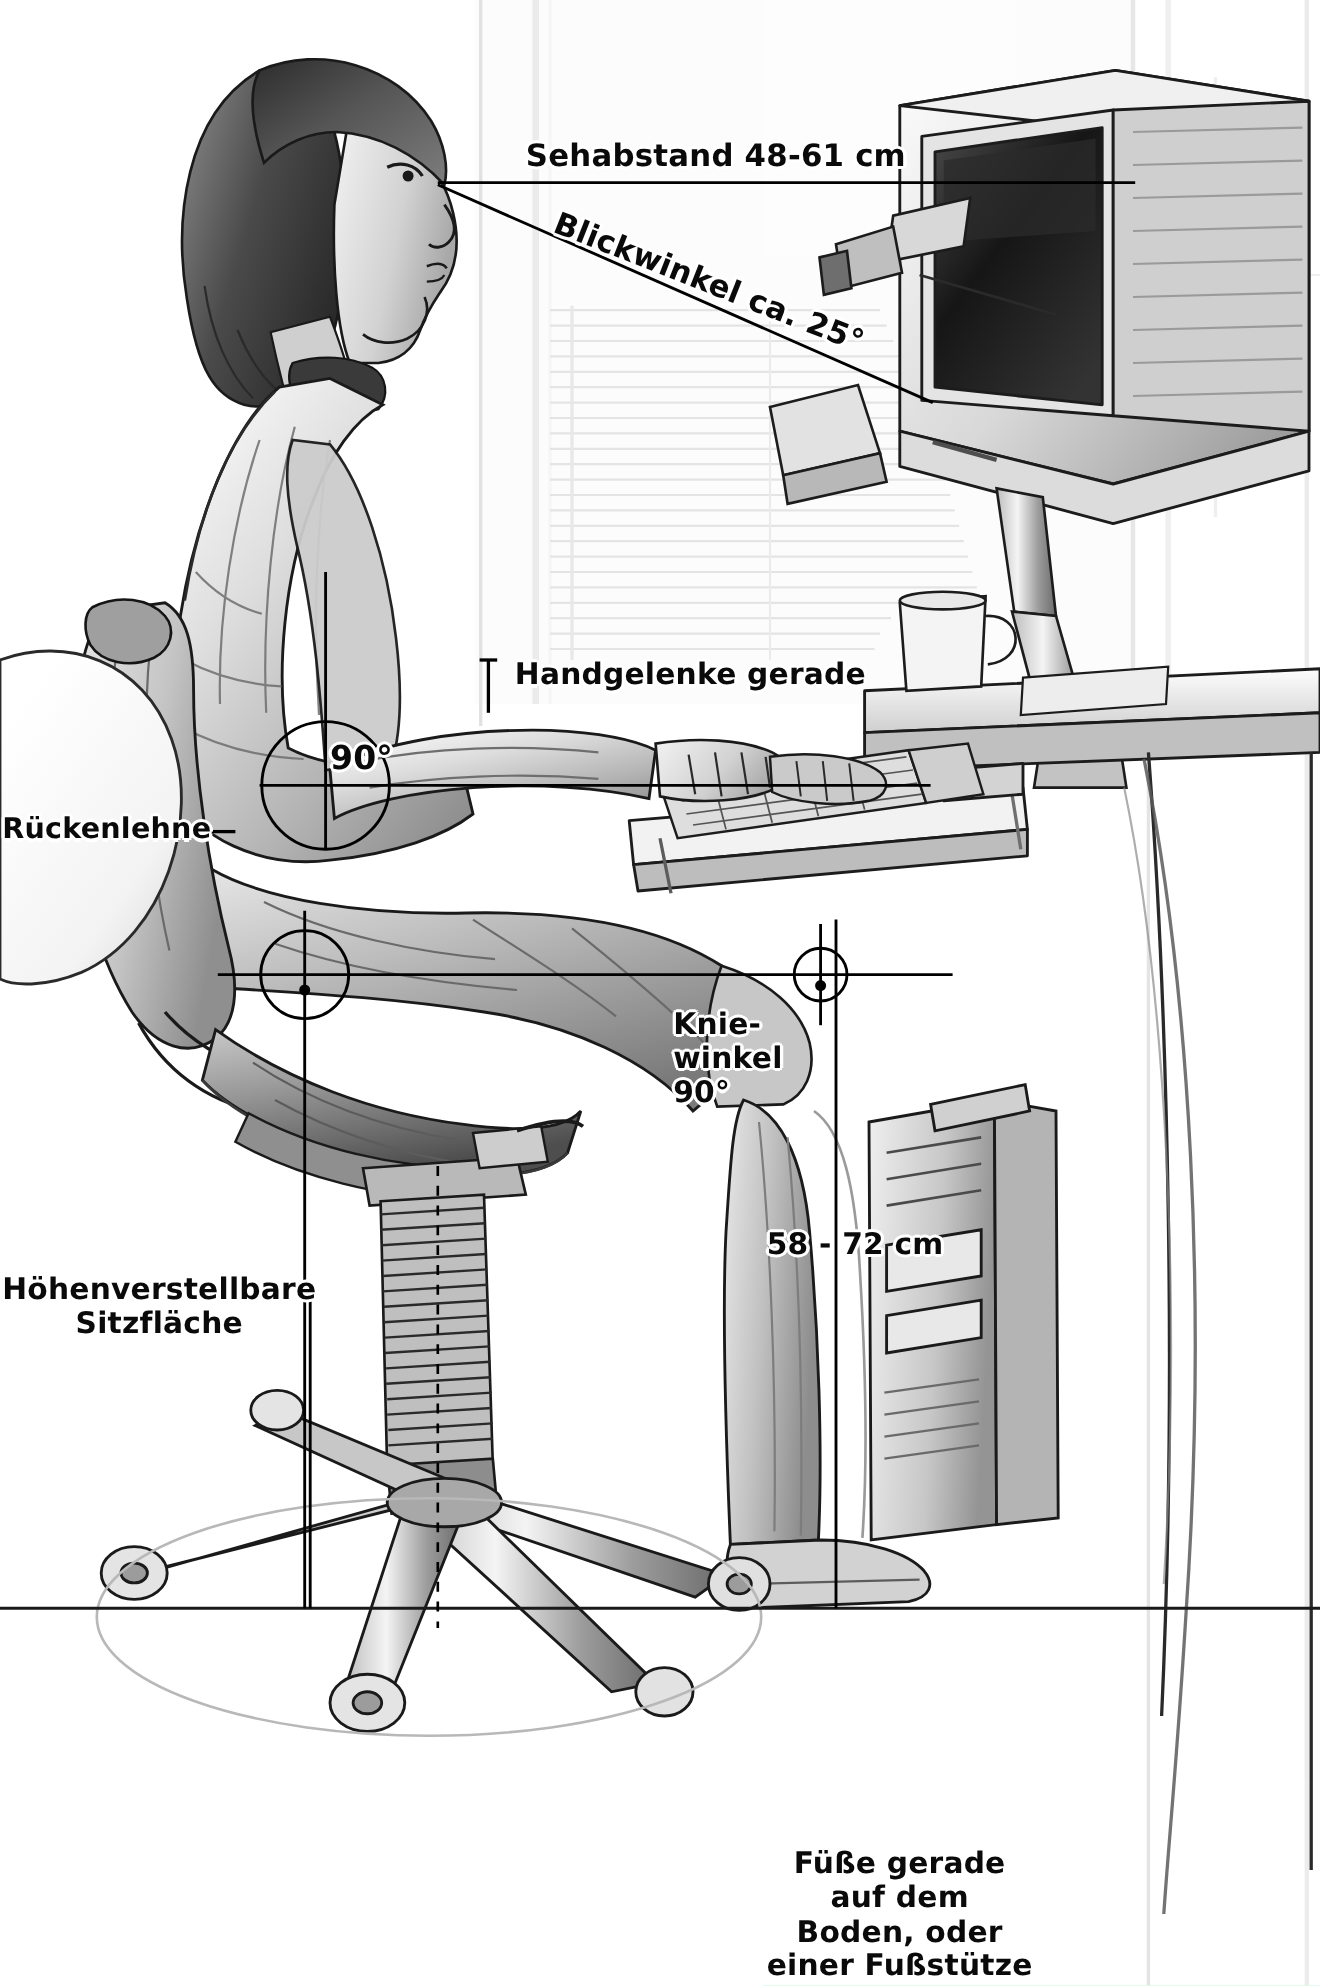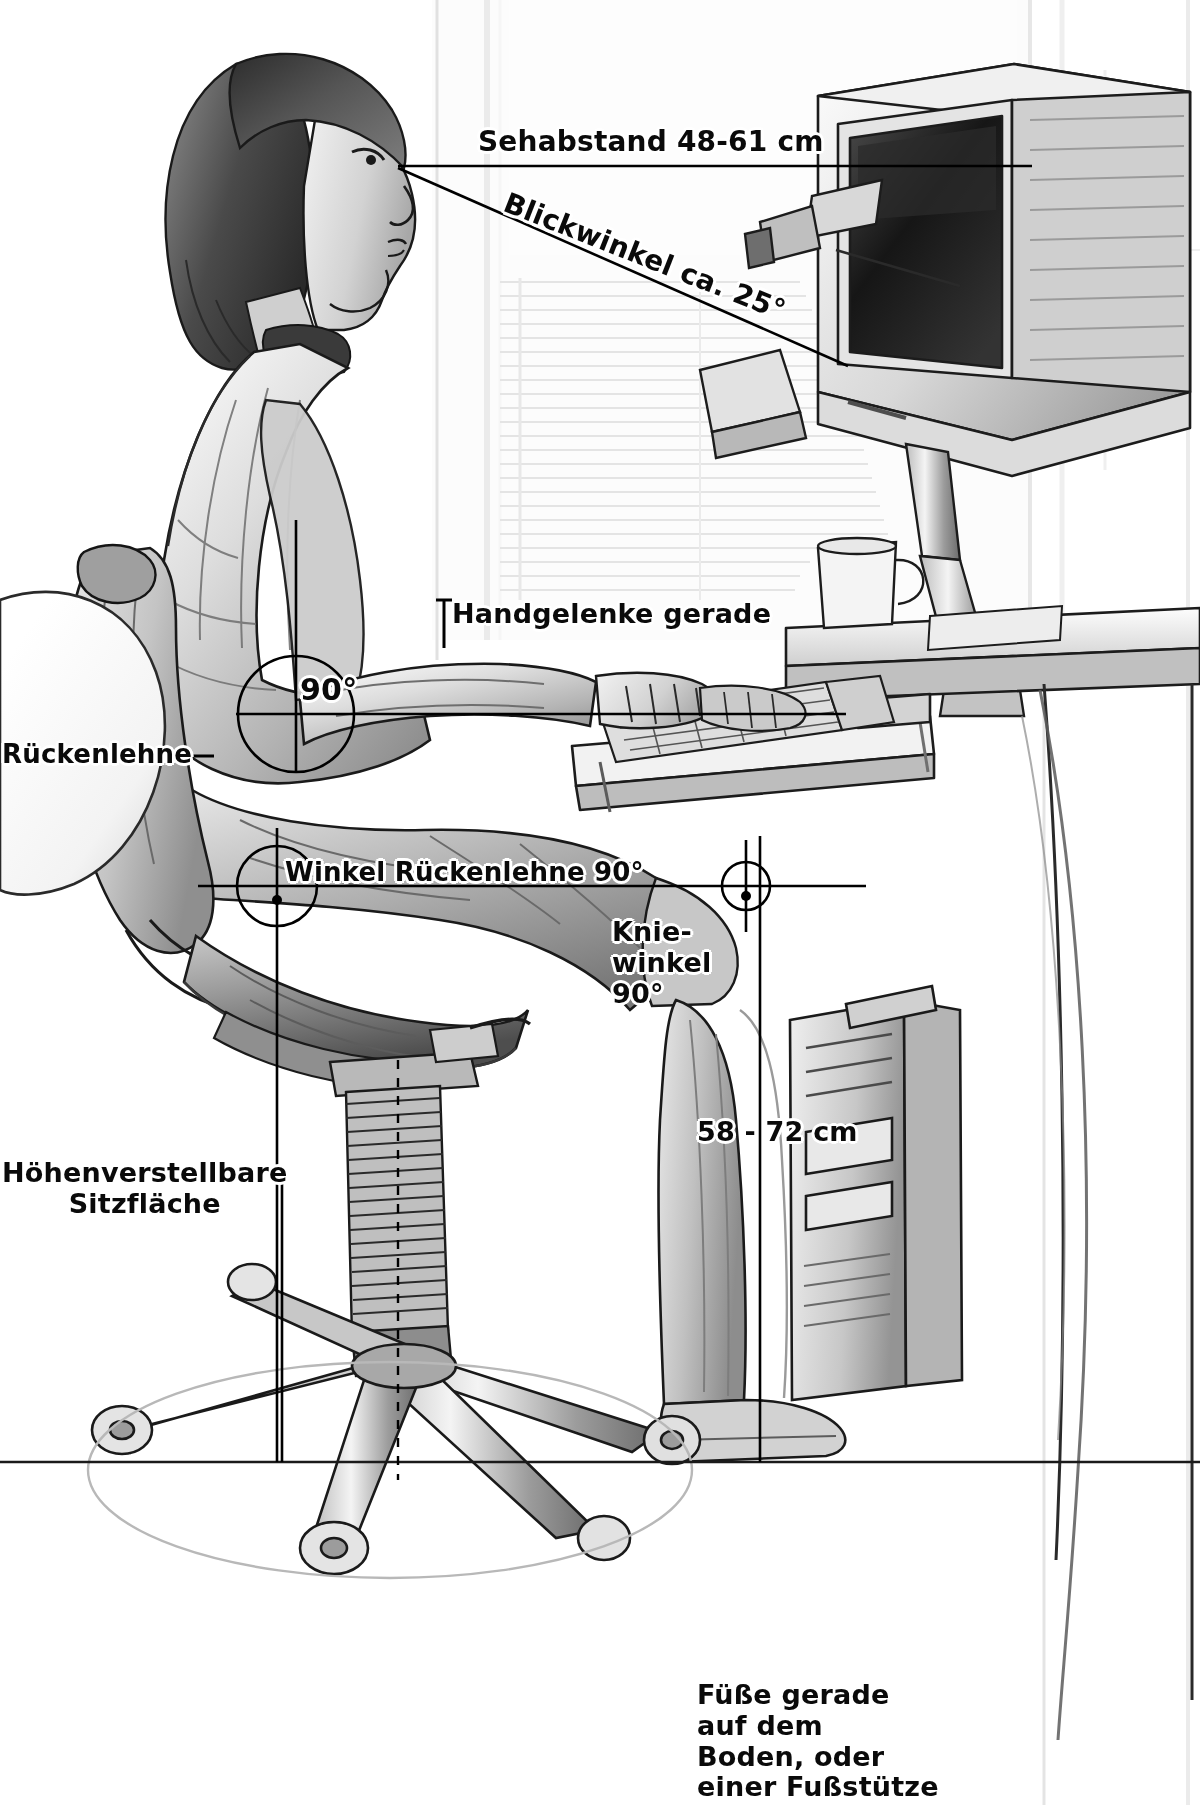--- a/index.html
+++ b/index.html
@@ -36,28 +36,28 @@
        2px 2px 0 #fff, -2px 2px 0 #fff, 2px -2px 0 #fff, -2px -2px 0 #fff,
        3px 0 0 #fff, -3px 0 0 #fff, 0 3px 0 #fff, 0 -3px 0 #fff;
   }
   
   #lbl-sehabstand { left: 478px; top: 126px; font-size: 28px; }
   #lbl-blickwinkel {
     left: 505px; top: 186px; font-size: 28px;
     transform: rotate(21.5deg);
     transform-origin: 0 50%;
   }
-  #lbl-handgelenke { left: 452px; top: 599px; font-size: 27px; }
+  #lbl-handgelenke { left: 468px; top: 599px; font-size: 27px; }
   #lbl-neunzig-ellbogen { left: 300px; top: 673px; font-size: 30px; }
   #lbl-lendenstuetze { left: 2px; top: 740px; font-size: 26px; }
   #lbl-rueckenlehne { left: 285px; top: 858px; font-size: 26px; }
   #lbl-kniewinkel { left: 612px; top: 917px; font-size: 27px; }
   #lbl-tischhoehe { left: 697px; top: 1117px; font-size: 27px; text-align: right; }
   #lbl-sitzflaeche { left: 2px; top: 1158px; font-size: 27px; text-align: center; }
-  #lbl-fuesse { left: 697px; top: 1680px; font-size: 27px; }
+  #lbl-fuesse { left: 697px; top: 1680px; font-size: 27px; text-align: center; }
 </style>
 </head>
 <body>
 
 <div id="stage">
 
   <svg id="artwork" viewBox="0 0 1200 1805" xmlns="http://www.w3.org/2000/svg" preserveAspectRatio="none">
     <defs>
       <linearGradient id="gHairTop" x1="0" y1="0" x2="1" y2="1">
         <stop offset="0%" stop-color="#2c2c2c"></stop>
@@ -508,21 +508,20 @@
   <div class="lbl" id="lbl-sehabstand">Sehabstand 48-61 cm</div>
 
   <div class="lbl" id="lbl-blickwinkel">Blickwinkel ca. 25°</div>
 
   <div class="lbl" id="lbl-handgelenke">Handgelenke gerade</div>
 
   <div class="lbl" id="lbl-neunzig-ellbogen">90°</div>
 
   <div class="lbl" id="lbl-lendenstuetze">Rückenlehne</div>
 
-  <div class="lbl" id="lbl-rueckenlehne">Winkel Rückenlehne 90°</div>
 
   <div class="lbl" id="lbl-kniewinkel">Knie-
 winkel
 90°</div>
 
   <div class="lbl" id="lbl-tischhoehe">58 - 72 cm</div>
 
   <div class="lbl" id="lbl-sitzflaeche">Höhenverstellbare
 Sitzfläche</div>
 

